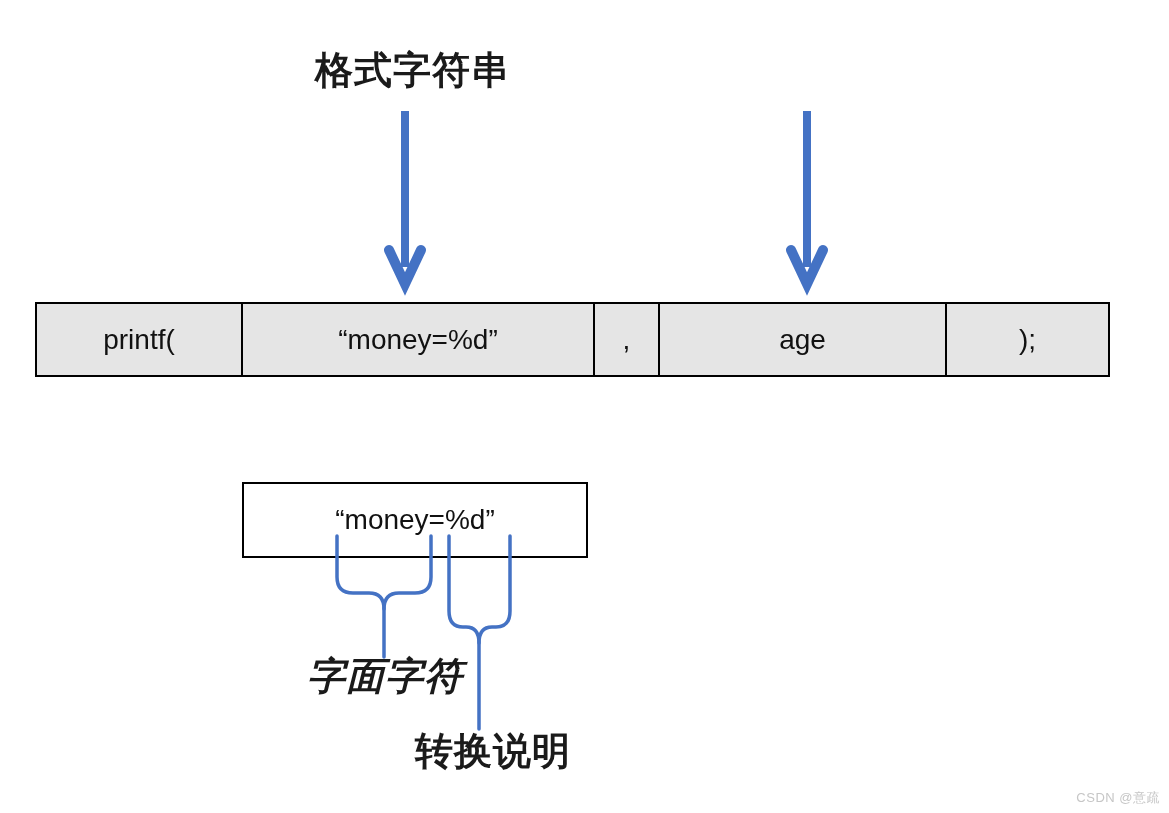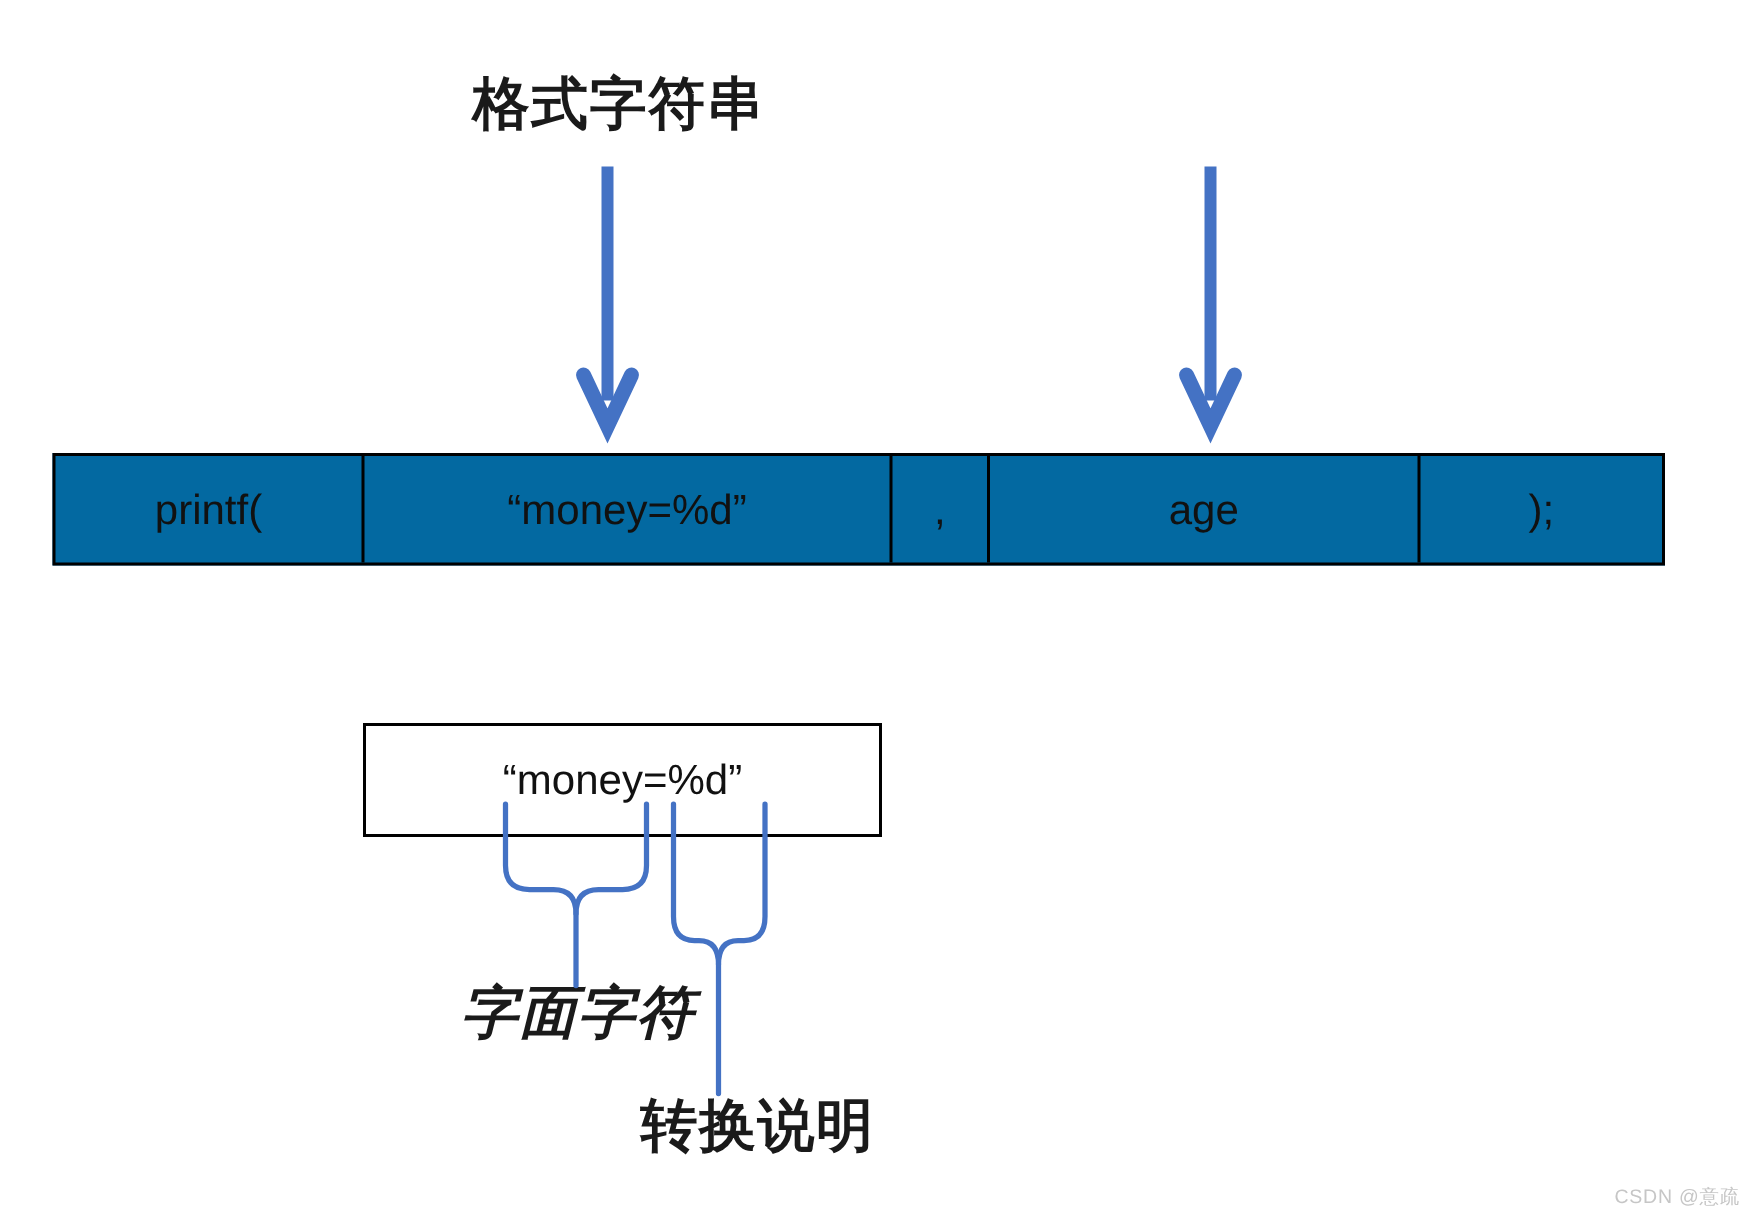--- a/index.html
+++ b/index.html
@@ -35,21 +35,21 @@
   }
   .printf-table {
     position: absolute;
     left: 35px;
     top: 302px;
     width: 1075px;
     height: 75px;
     box-sizing: border-box;
     border: 2px solid #000000;
     display: flex;
-    background: #0369a1;
+    background: #e5e5e5;
   }
   .printf-cell {
     box-sizing: border-box;
     border-right: 2px solid #000000;
     display: flex;
     align-items: center;
     justify-content: center;
     font-size: 28px;
     color: #111111;
     white-space: nowrap;
@@ -76,21 +76,20 @@
     background: transparent;
   }
   .label-literal {
     left: 307px;
     top: 656px;
     font-style: italic;
   }
   .label-conversion {
     left: 415px;
     top: 731px;
-    margin-left: 12px;
   }
   .label-format-string {
     left: 315px;
     top: 50px;
   }
   .label-print-item {
     left: 733px;
     top: 52px;
   }
   .watermark {

